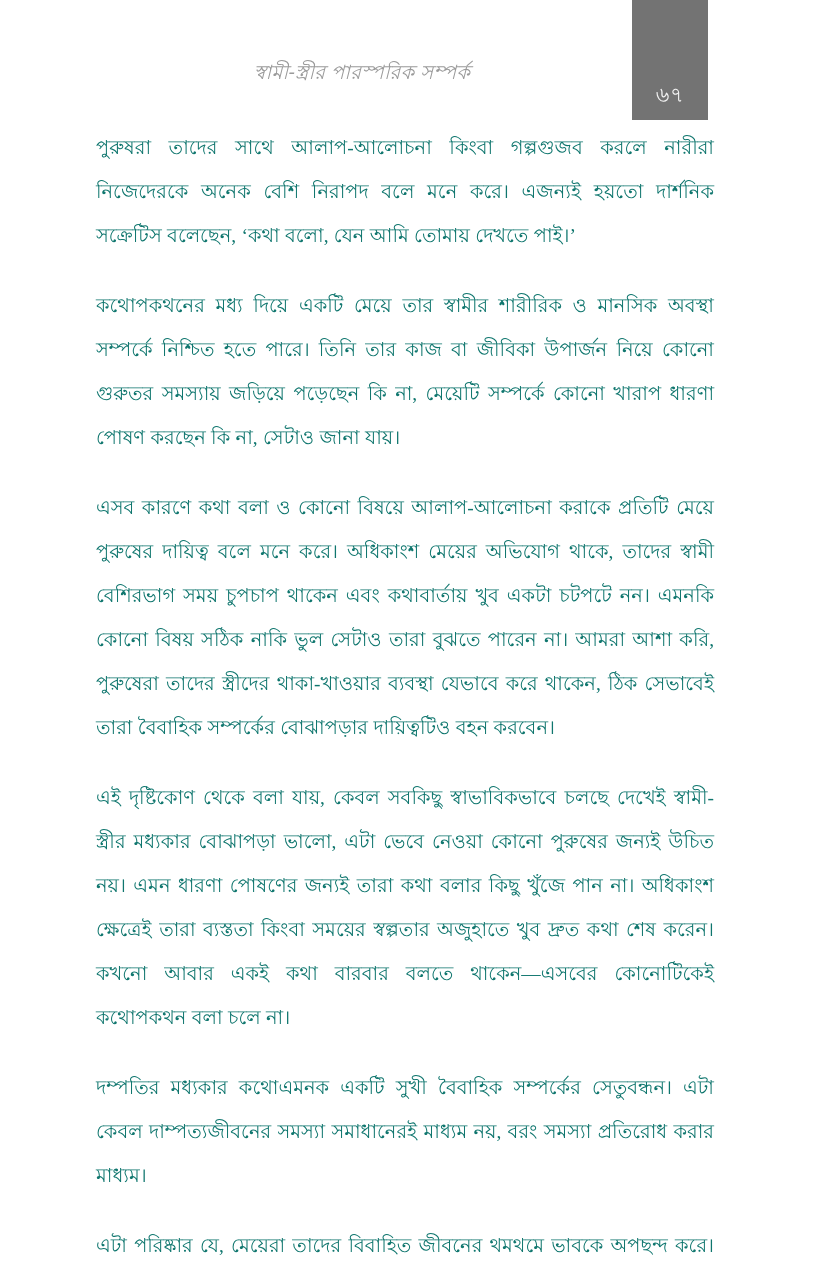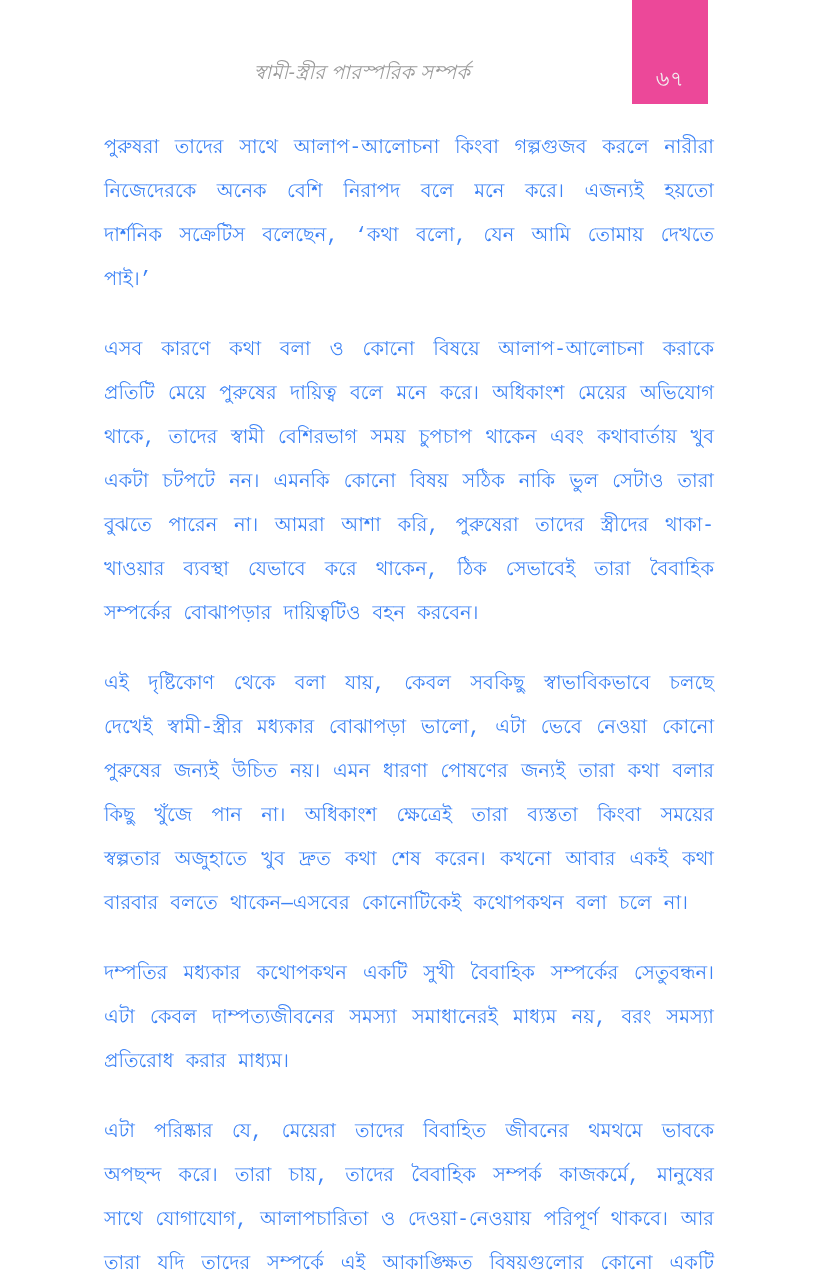--- a/index.html
+++ b/index.html
@@ -19,22 +19,22 @@
     overflow: hidden;
     box-sizing: border-box;
   }
 
   
   .page-number-block {
     position: absolute;
     left: 632px;
     top: 0;
     width: 76px;
-    height: 104px;
-    background: #ec4899;
+    height: 120px;
+    background: #737373;
     display: flex;
     align-items: flex-end;
     justify-content: center;
     padding-bottom: 14px;
     box-sizing: border-box;
   }
   .page-number {
     color: #f2f2f2;
     font-family: "DejaVu Sans", "Liberation Sans", sans-serif;
     font-size: 21px;
@@ -59,27 +59,27 @@
   }
 
   
   .body-column {
     position: absolute;
     left: 92px;
     top: 126px;
     width: 622px;
   }
   .para {
-    color: #3b82f6;
-    font-family: Liberation Mono, monospace;
+    color: #0f766e;
+    font-family: Liberation Serif, serif;
     font-size: 19.4px;
     line-height: 44px;
     text-align: justify;
     text-justify: inter-word;
-    margin: 0 0 26px 12px;
+    margin: 0 0 26px 4px;
     font-weight: 500;
     word-spacing: 0.5px;
     -webkit-font-smoothing: none;
   }
   .para:last-child {
     margin-bottom: 0;
   }
 </style>
 </head>
 <body>
@@ -87,19 +87,20 @@
 <div class="page">
 
   <div class="page-number-block">
     <span class="page-number">৬৭</span>
   </div>
 
   <div class="running-header">স্বামী-স্ত্রীর পারস্পরিক সম্পর্ক</div>
 
   <div class="body-column">
     <p class="para">পুরুষরা তাদের সাথে আলাপ-আলোচনা কিংবা গল্পগুজব করলে নারীরা নিজেদেরকে অনেক বেশি নিরাপদ বলে মনে করে। এজন্যই হয়তো দার্শনিক সক্রেটিস বলেছেন, ‘কথা বলো, যেন আমি তোমায় দেখতে পাই।’</p>
+    <p class="para">কথোপকথনের মধ্য দিয়ে একটি মেয়ে তার স্বামীর শারীরিক ও মানসিক অবস্থা সম্পর্কে নিশ্চিত হতে পারে। তিনি তার কাজ বা জীবিকা উপার্জন নিয়ে কোনো গুরুতর সমস্যায় জড়িয়ে পড়েছেন কি না, মেয়েটি সম্পর্কে কোনো খারাপ ধারণা পোষণ করছেন কি না, সেটাও জানা যায়।</p>
     <p class="para">এসব কারণে কথা বলা ও কোনো বিষয়ে আলাপ-আলোচনা করাকে প্রতিটি মেয়ে পুরুষের দায়িত্ব বলে মনে করে। অধিকাংশ মেয়ের অভিযোগ থাকে, তাদের স্বামী বেশিরভাগ সময় চুপচাপ থাকেন এবং কথাবার্তায় খুব একটা চটপটে নন। এমনকি কোনো বিষয় সঠিক নাকি ভুল সেটাও তারা বুঝতে পারেন না। আমরা আশা করি, পুরুষেরা তাদের স্ত্রীদের থাকা-খাওয়ার ব্যবস্থা যেভাবে করে থাকেন, ঠিক সেভাবেই তারা বৈবাহিক সম্পর্কের বোঝাপড়ার দায়িত্বটিও বহন করবেন।</p>
     <p class="para">এই দৃষ্টিকোণ থেকে বলা যায়, কেবল সবকিছু স্বাভাবিকভাবে চলছে দেখেই স্বামী-স্ত্রীর মধ্যকার বোঝাপড়া ভালো, এটা ভেবে নেওয়া কোনো পুরুষের জন্যই উচিত নয়। এমন ধারণা পোষণের জন্যই তারা কথা বলার কিছু খুঁজে পান না। অধিকাংশ ক্ষেত্রেই তারা ব্যস্ততা কিংবা সময়ের স্বল্পতার অজুহাতে খুব দ্রুত কথা শেষ করেন। কখনো আবার একই কথা বারবার বলতে থাকেন—এসবের কোনোটিকেই কথোপকথন বলা চলে না।</p>
-    <p class="para">দম্পতির মধ্যকার কথোপকথন একটি সুখী বৈবাহিক সম্পর্কের সেতুবন্ধন। এটা কেবল দাম্পত্যজীবনের সমস্যা সমাধানেরই মাধ্যম নয়, বরং সমস্যা প্রতিরোধ করার মাধ্যম।</p>
+    <p class="para">দম্পতির মধ্যকার কথোএমনক একটি সুখী বৈবাহিক সম্পর্কের সেতুবন্ধন। এটা কেবল দাম্পত্যজীবনের সমস্যা সমাধানেরই মাধ্যম নয়, বরং সমস্যা প্রতিরোধ করার মাধ্যম।</p>
     <p class="para">এটা পরিষ্কার যে, মেয়েরা তাদের বিবাহিত জীবনের থমথমে ভাবকে অপছন্দ করে। তারা চায়, তাদের বৈবাহিক সম্পর্ক কাজকর্মে, মানুষের সাথে যোগাযোগ, আলাপচারিতা ও দেওয়া-নেওয়ায় পরিপূর্ণ থাকবে। আর তারা যদি তাদের সম্পর্কে এই আকাঙ্ক্ষিত বিষয়গুলোর কোনো একটি অনুপস্থিত পায়, তবে যেকোনো ধরনের ঘটনার অবতারণা করতে প্রস্তুত থাকে, যেন আবার তাদের সম্পর্কের মাঝে সজীবতা ফিরে আসে।</p>
   </div>
 
 </div>
 
 </body></html>

